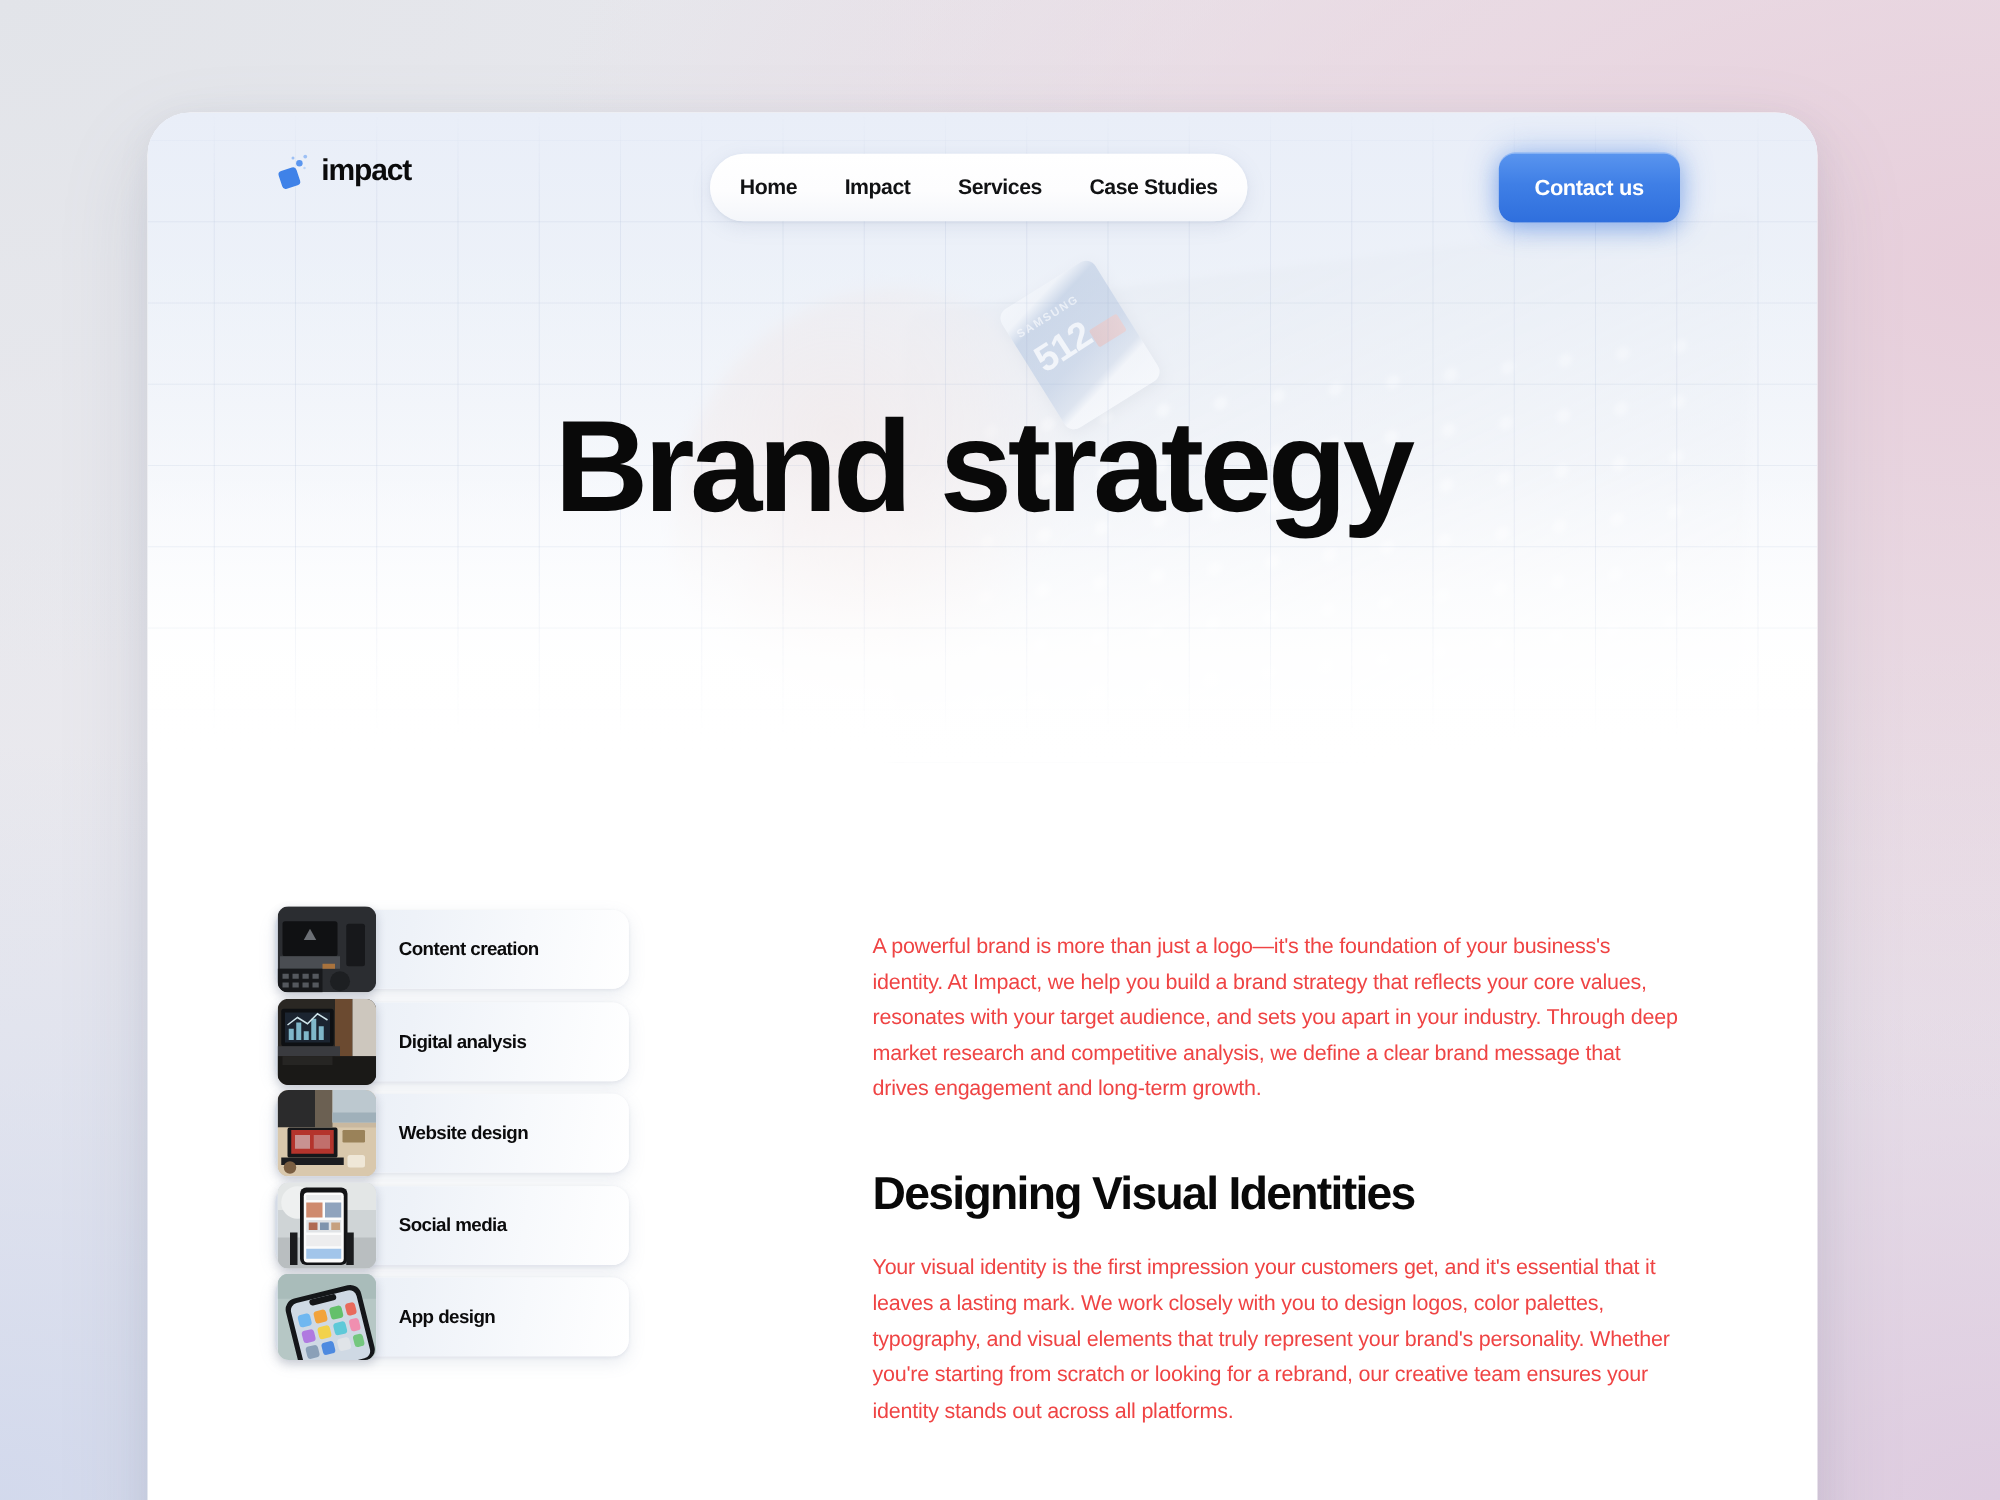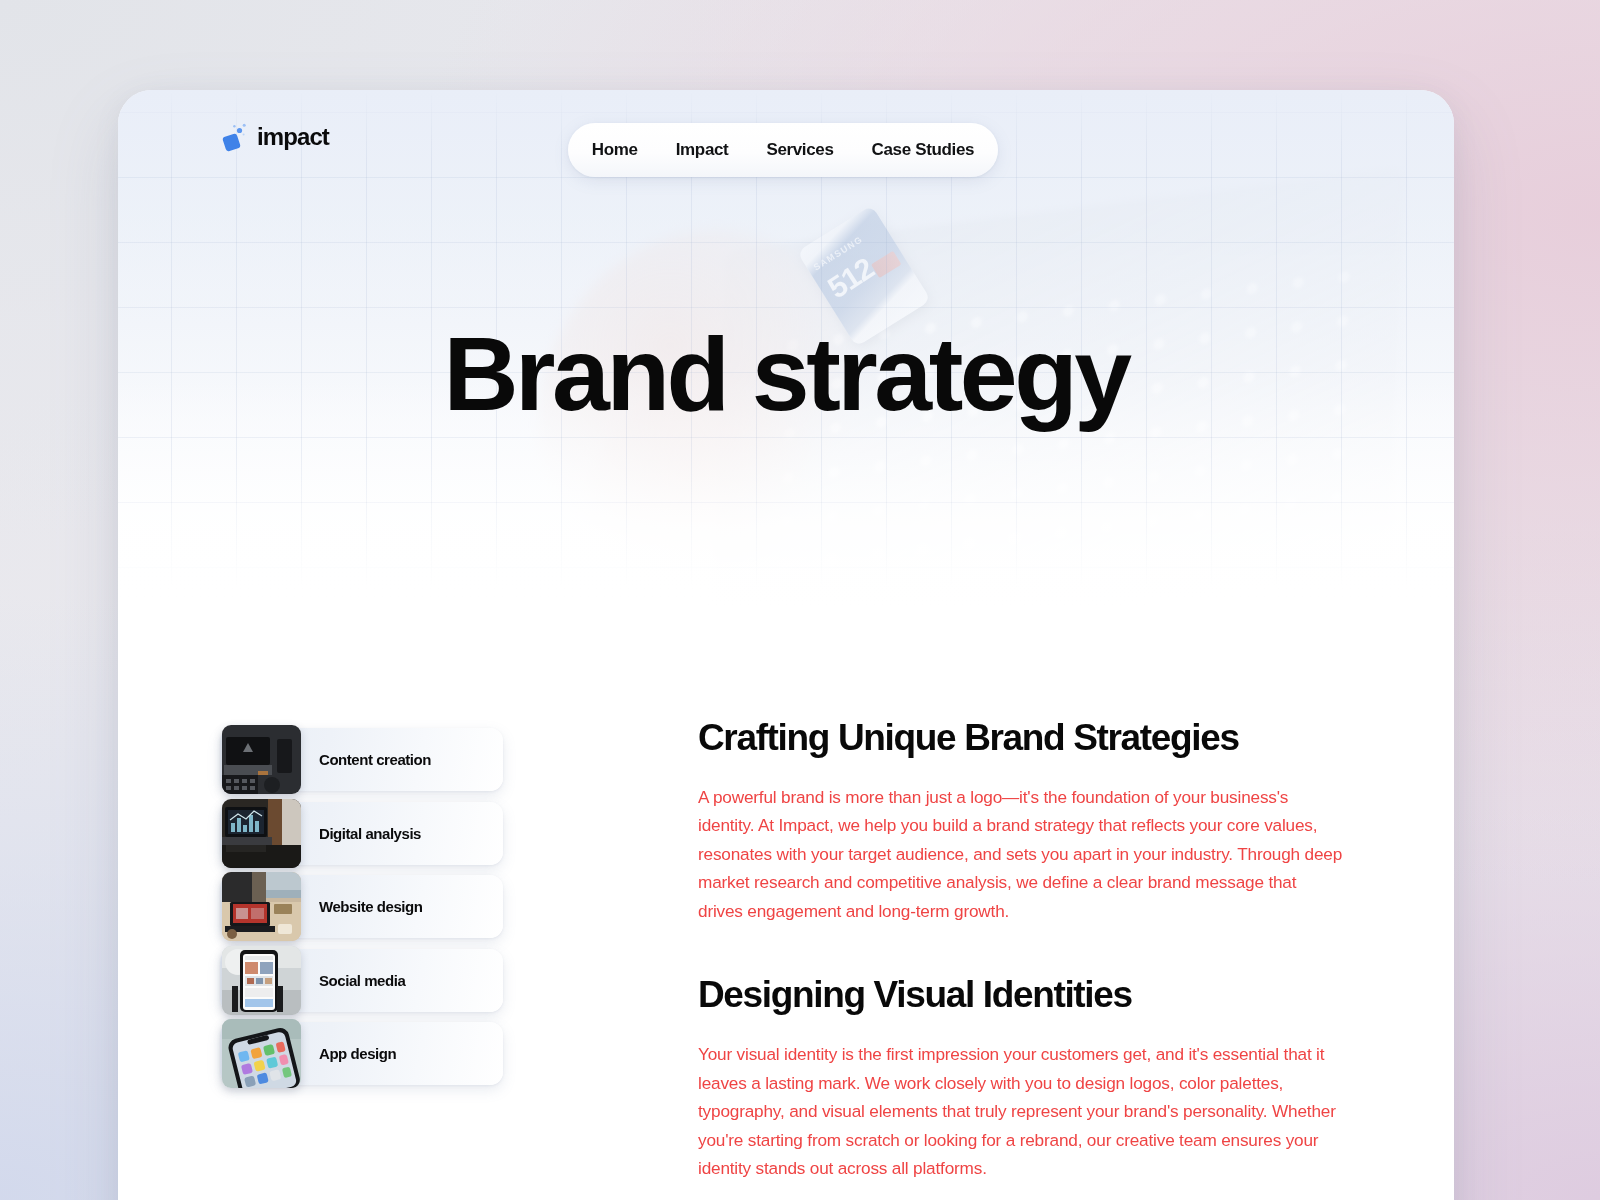--- a/index.html
+++ b/index.html
@@ -327,20 +327,21 @@
       <span class="brand-name">impact</span>
     </div>
 
     <nav class="nav-pill">
       <span class="nav-link">Home</span>
       <span class="nav-link">Impact</span>
       <span class="nav-link">Services</span>
       <span class="nav-link">Case Studies</span>
     </nav>
 
+    <button class="cta-btn">Contact us</button>
   </div>
 
   <div class="content">
 
     <aside class="services">
 
       <div class="service-item">
         <span class="service-thumb">
           <svg viewBox="0 0 79 69" xmlns="http://www.w3.org/2000/svg">
             <rect width="79" height="69" fill="#2b2d31"></rect>
@@ -464,21 +465,20 @@
           </svg>
         </span>
         <span class="service-label">App design</span>
       </div>
 
     </aside>
 
     <section class="article">
 
       <div class="sec-block">
-        <h2 class="sec-h">Crafting Unique Brand Strategies</h2>
         <p class="sec-p">A powerful brand is more than just a logo—it's the foundation of your business's identity. At Impact, we help you build a brand strategy that reflects your core values, resonates with your target audience, and sets you apart in your industry. Through deep market research and competitive analysis, we define a clear brand message that drives engagement and long-term growth.</p>
       </div>
 
       <div class="sec-block">
         <h2 class="sec-h">Designing Visual Identities</h2>
         <p class="sec-p">Your visual identity is the first impression your customers get, and it's essential that it leaves a lasting mark. We work closely with you to design logos, color palettes, typography, and visual elements that truly represent your brand's personality. Whether you're starting from scratch or looking for a rebrand, our creative team ensures your identity stands out across all platforms.</p>
       </div>
 
     </section>
   </div>

